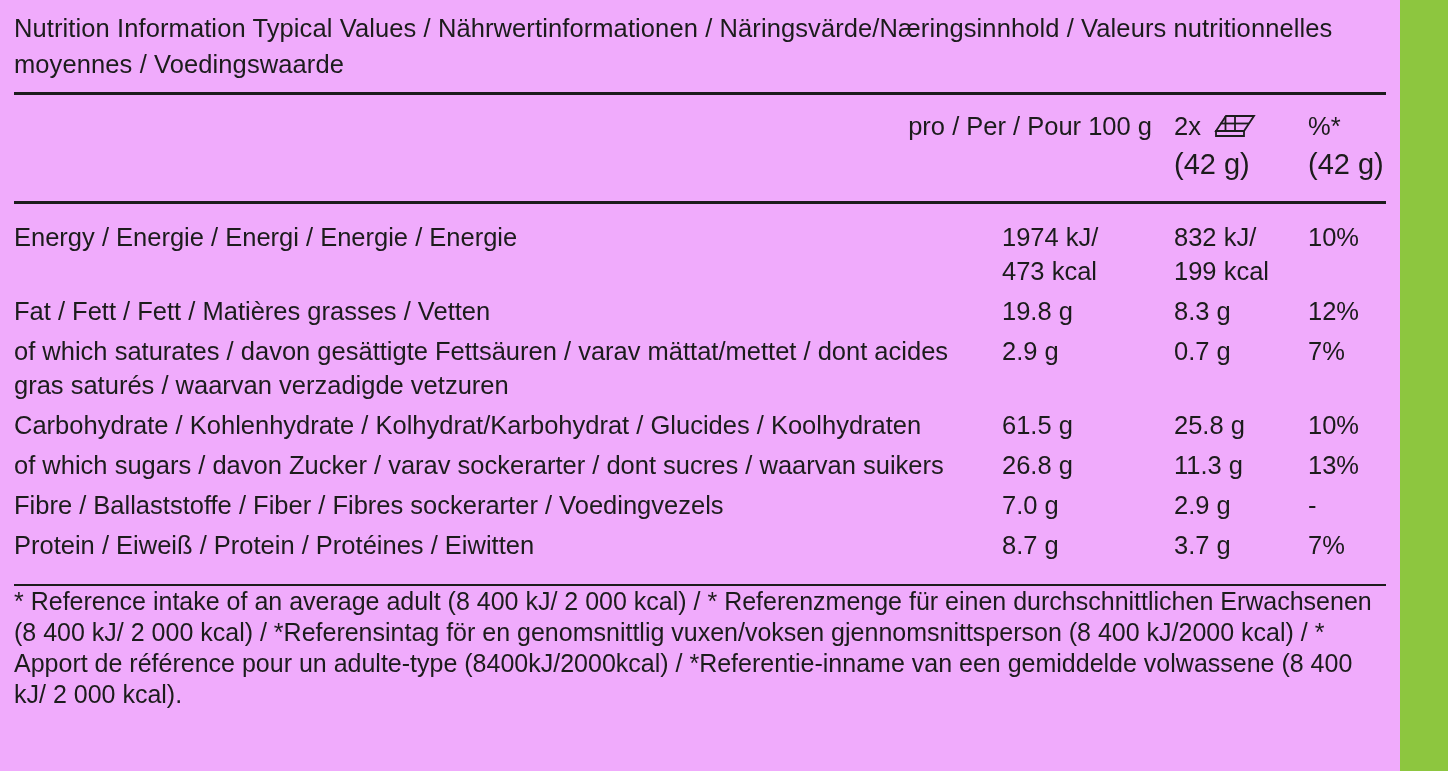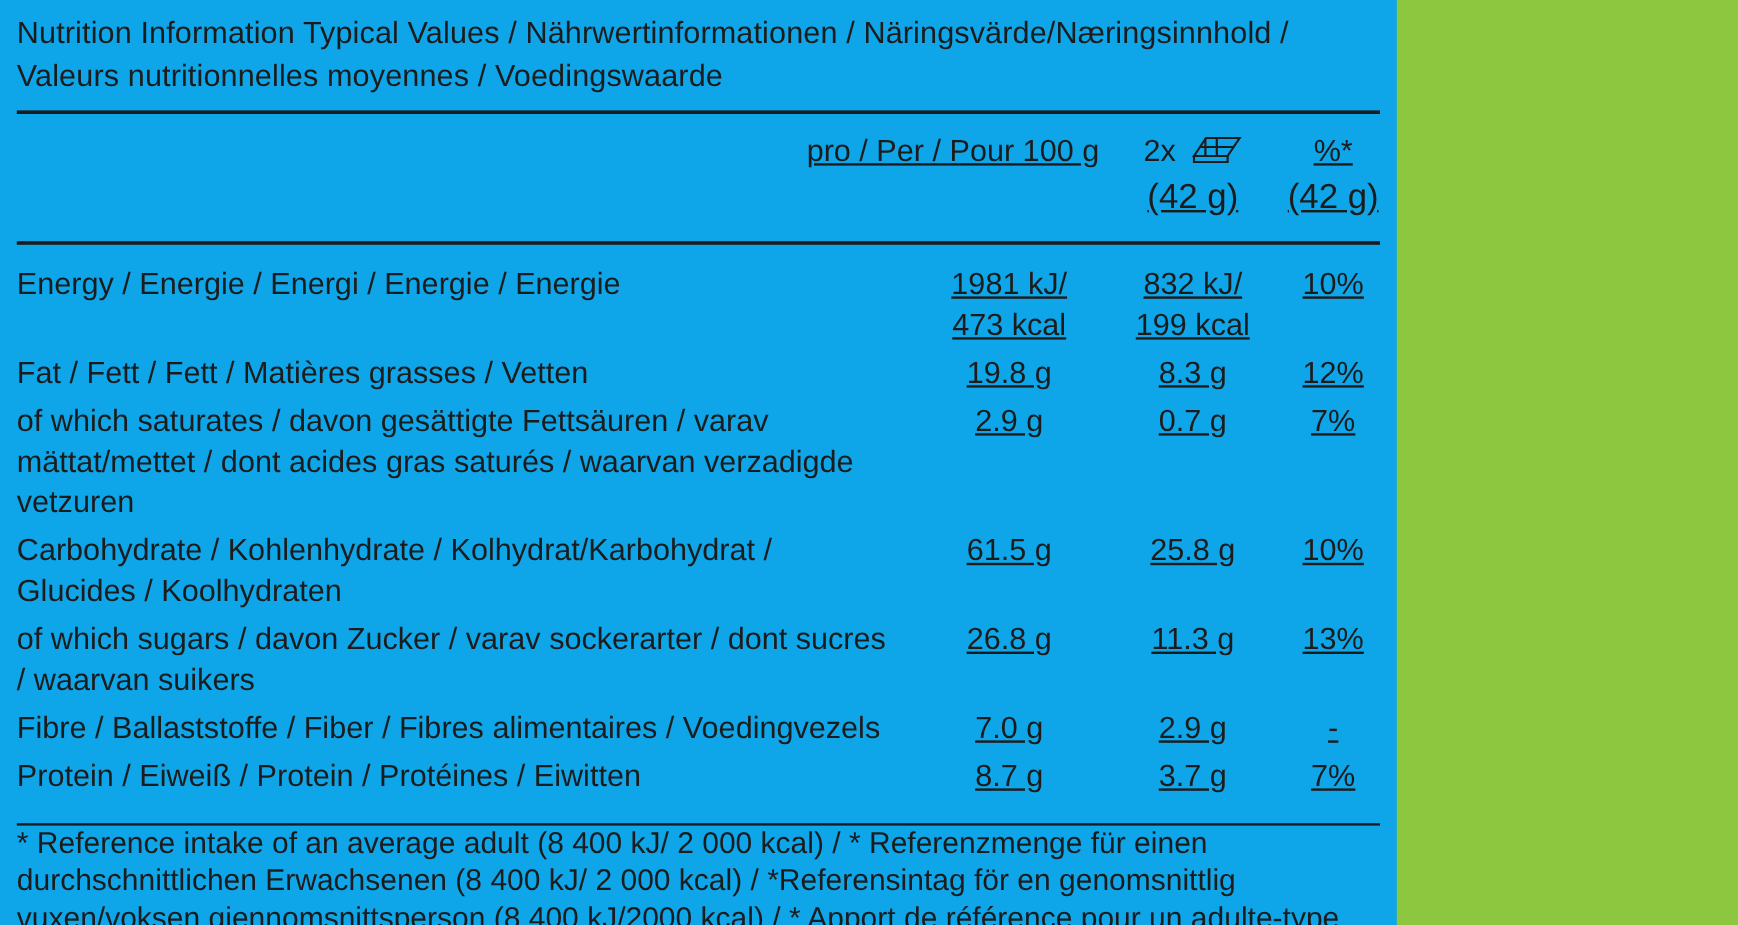--- a/index.html
+++ b/index.html
@@ -9,24 +9,24 @@
   body {
     width: 1448px;
     height: 771px;
     background: #8dc63f;
     font-family: "Liberation Sans", sans-serif;
     color: #1b1b1b;
     overflow: hidden;
   }
   .panel {
     box-sizing: border-box;
-    width: 1164px;
+    width: 1400px;
     height: 771px;
     padding: 10px 14px 0 14px;
-    background: #0ea5e9;
+    background: #f0abfc;
     position: relative;
   }
   .title {
     font-size: 25.5px;
     line-height: 36px;
     letter-spacing: 0.1px;
     color: #1c1c1c;
     margin: 0 0 0 0;
     max-width: 1420px;
   }
@@ -44,24 +44,23 @@
     font-size: 25.5px;
     line-height: 34px;
     color: #1c1c1c;
   }
   table.nut td {
     padding: 0;
     vertical-align: top;
   }
   .col-label { text-align: left; margin-left: 39px; }
   .col-num {
-    text-align: center;
+    text-align: left;
     white-space: nowrap;
     padding-left: 22px !important;
-    text-decoration: underline;
   }
   .w-per   { width: 150px; }
   .w-two   { width: 112px; }
   .w-pct   { width: 78px; }
 
   
   .head-wrap {
     padding-top: 14px;
     padding-bottom: 10px;
   }
@@ -148,21 +147,21 @@
   </div>
 
   <div class="rule thin"></div>
 
   <div class="body-wrap">
     <table class="nut">
       <tbody>
           <tr class="row">
         <td class="col-label">Energy / Energie / Energi / Energie / Energie</td>
         <td class="col-num w-per">
-          <span class="sub-line">1981 kJ/</span>
+          <span class="sub-line">1974 kJ/</span>
           <span class="sub-line">473 kcal</span>
         </td>
         <td class="col-num w-two">
           <span class="sub-line">832 kJ/</span>
           <span class="sub-line">199 kcal</span>
         </td>
         <td class="col-num w-pct">10%</td>
       </tr>
 
       <tr class="row">
@@ -187,21 +186,21 @@
       </tr>
 
       <tr class="row">
         <td class="col-label"> of which sugars / davon Zucker / varav sockerarter / dont sucres / waarvan suikers</td>
         <td class="col-num w-per">26.8 g</td>
         <td class="col-num w-two">11.3 g</td>
         <td class="col-num w-pct">13%</td>
       </tr>
 
       <tr class="row">
-        <td class="col-label">Fibre / Ballaststoffe / Fiber / Fibres alimentaires / Voedingvezels</td>
+        <td class="col-label">Fibre / Ballaststoffe / Fiber / Fibres sockerarter / Voedingvezels</td>
         <td class="col-num w-per">7.0 g</td>
         <td class="col-num w-two">2.9 g</td>
         <td class="col-num w-pct">-</td>
       </tr>
 
       <tr class="row">
         <td class="col-label">Protein / Eiweiß / Protein / Protéines / Eiwitten</td>
         <td class="col-num w-per">8.7 g</td>
         <td class="col-num w-two">3.7 g</td>
         <td class="col-num w-pct">7%</td>

